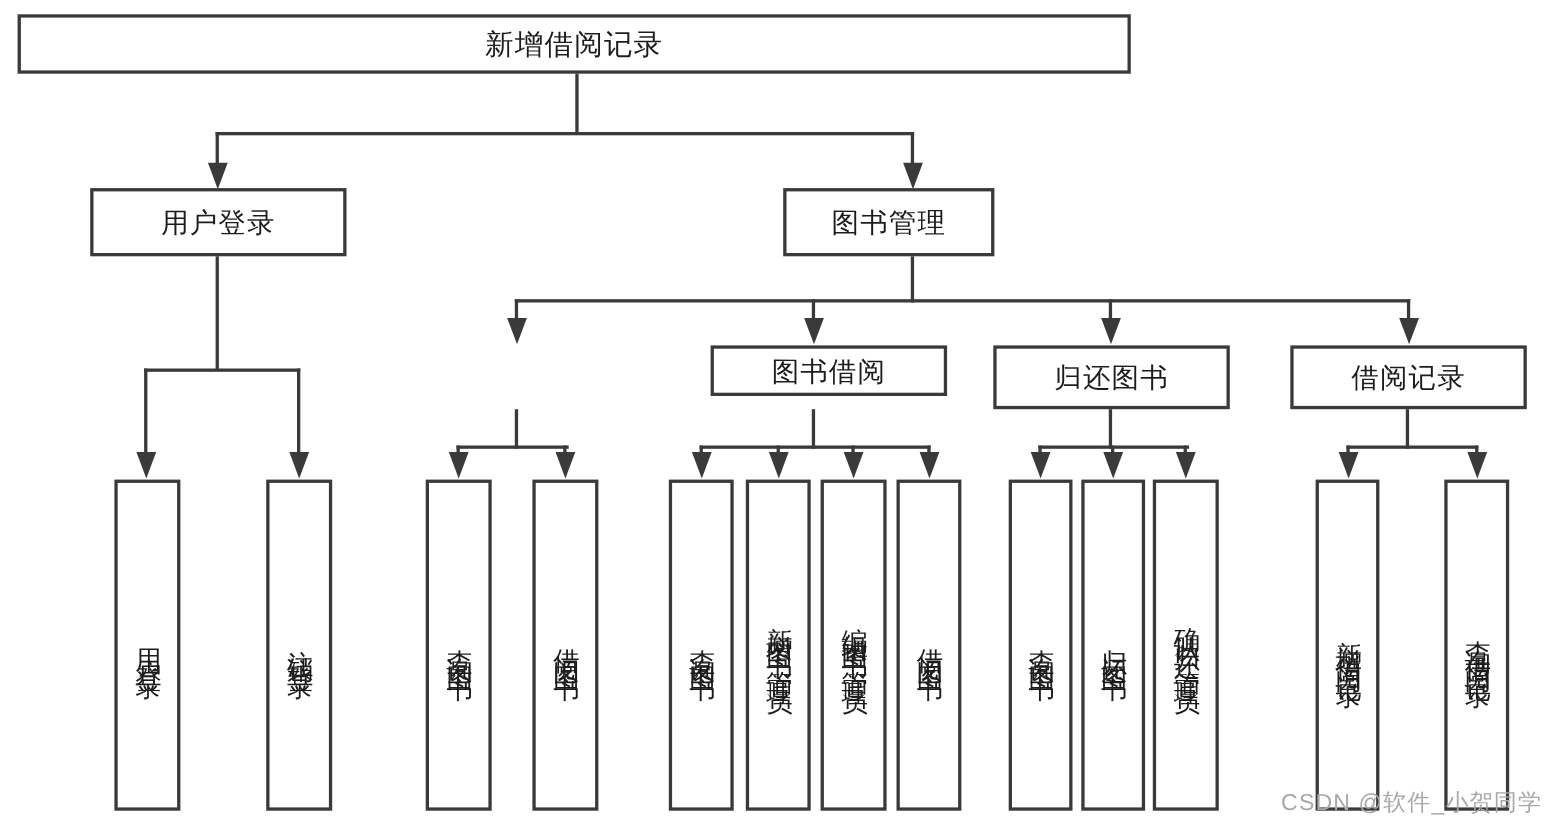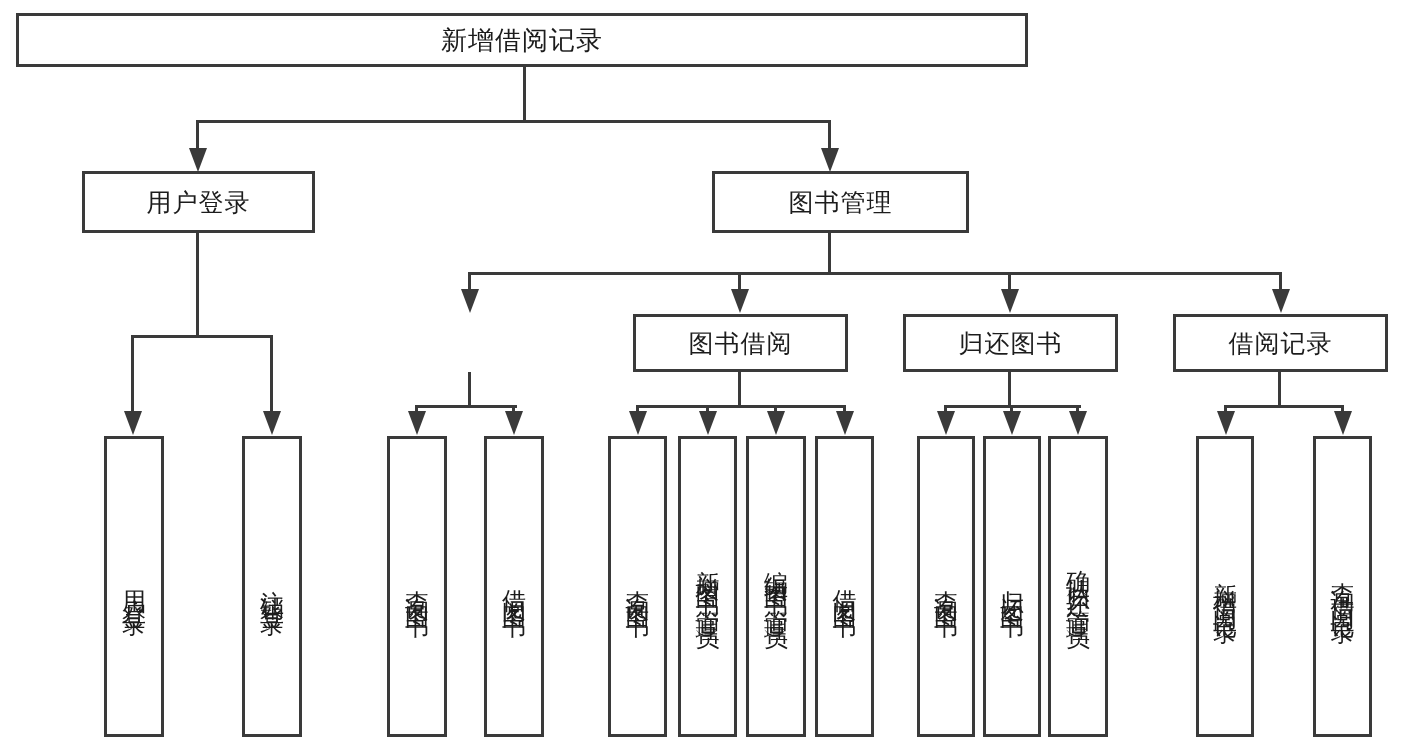--- a/index.html
+++ b/index.html
@@ -69,41 +69,41 @@
   <div class="box title" style="left:16px;top:13px;width:1012px;height:54px">新增借阅记录</div>
 
   <div class="vl" style="left:523px;top:67px;height:55px"></div>
   <div class="hl" style="left:196px;top:120px;width:635px"></div>
   <div class="vl" style="left:196px;top:120px;height:32px"></div>
   <div class="arrow" style="left:189px;top:148px"></div>
   <div class="vl" style="left:828px;top:120px;height:32px"></div>
   <div class="arrow" style="left:821px;top:148px"></div>
 
   <div class="box" style="left:82px;top:171px;width:233px;height:62px">用户登录</div>
-  <div class="box" style="left:712px;top:171px;width:257px;height:62px">图书管理</div>
+  <div class="box" style="left:712px;top:171px;width:192px;height:62px">图书管理</div>
 
   <div class="vl" style="left:196px;top:233px;height:104px"></div>
   <div class="hl" style="left:131px;top:335px;width:142px"></div>
   <div class="vl" style="left:131px;top:335px;height:79px"></div>
   <div class="arrow" style="left:124px;top:411px"></div>
   <div class="vl" style="left:270px;top:335px;height:79px"></div>
   <div class="arrow" style="left:263px;top:411px"></div>
 
   <div class="vl" style="left:828px;top:233px;height:42px"></div>
   <div class="hl" style="left:468px;top:272px;width:814px"></div>
   <div class="vl" style="left:468px;top:272px;height:20px"></div>
   <div class="arrow" style="left:461px;top:289px"></div>
   <div class="vl" style="left:738px;top:272px;height:20px"></div>
   <div class="arrow" style="left:731px;top:289px"></div>
   <div class="vl" style="left:1008px;top:272px;height:20px"></div>
   <div class="arrow" style="left:1001px;top:289px"></div>
   <div class="vl" style="left:1279px;top:272px;height:20px"></div>
   <div class="arrow" style="left:1272px;top:289px"></div>
 
-  <div class="box" style="left:633px;top:314px;width:215px;height:58px">图书借阅</div>
+  <div class="box" style="left:646px;top:314px;width:215px;height:46px">图书借阅</div>
   <div class="box" style="left:903px;top:314px;width:215px;height:58px">归还图书</div>
   <div class="box" style="left:1173px;top:314px;width:215px;height:58px">借阅记录</div>
 
   <div class="vl" style="left:468px;top:372px;height:36px"></div>
   <div class="hl" style="left:415px;top:405px;width:102px"></div>
   <div class="vl" style="left:415px;top:405px;height:9px"></div>
   <div class="arrow" style="left:408px;top:411px"></div>
   <div class="vl" style="left:512px;top:405px;height:9px"></div>
   <div class="arrow" style="left:505px;top:411px"></div>
 
@@ -145,14 +145,15 @@
   <div class="vbox" style="left:746px;width:60px">编辑图书（管理员）</div>
   <div class="vbox" style="left:815px;width:59px">借阅图书</div>
 
   <div class="vbox" style="left:917px;width:58px">查询图书</div>
   <div class="vbox" style="left:983px;width:58px">归还图书</div>
   <div class="vbox" style="left:1048px;width:60px">确认归还（管理员）</div>
 
   <div class="vbox" style="left:1196px;width:58px">新增借阅记录</div>
   <div class="vbox" style="left:1313px;width:59px">查询借阅记录</div>
 
+  <div class="watermark">CSDN @软件_小贺同学</div>
 
 </div>
 
 </body></html>

